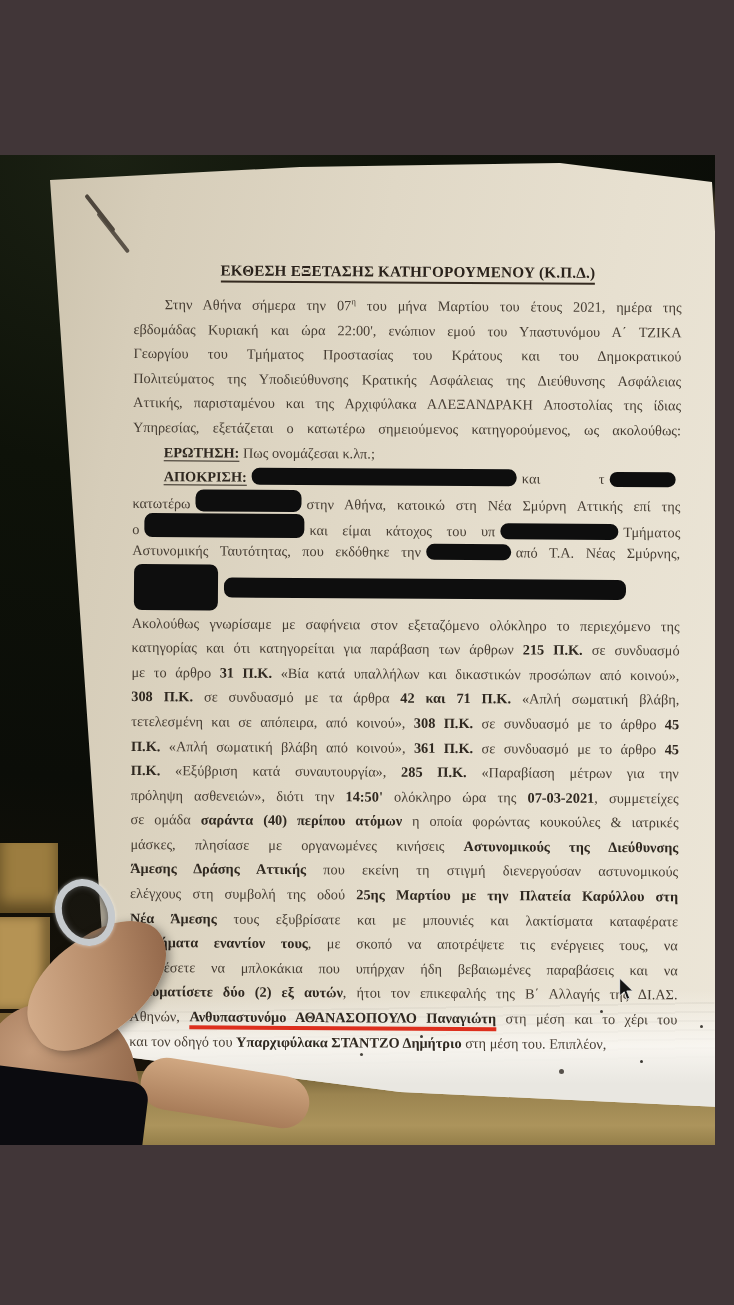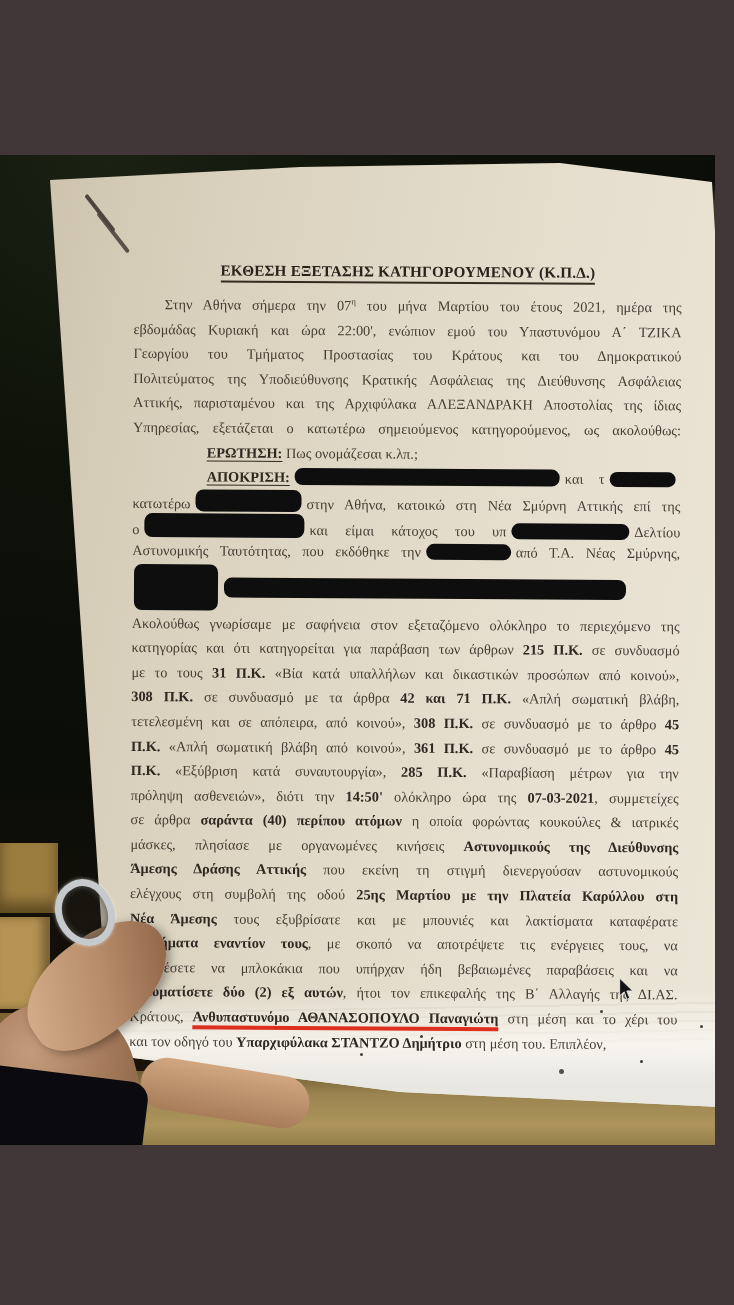--- a/index.html
+++ b/index.html
@@ -50,21 +50,21 @@
     transform:rotate(.35deg);transform-origin:0 0;
     color:var(--ink);font-size:14.3px;line-height:24.6px;}
   .title{text-align:center;font-weight:bold;font-size:15.2px;letter-spacing:.2px;
     margin-bottom:9px;color:#2a221b;height:25px;white-space:nowrap;}
   .title span{border-bottom:2.5px solid #342a20;padding-bottom:2px;}
   .dline{white-space:nowrap;height:24.6px;text-align:justify;text-align-last:justify;}
   .dline.left{text-align:left;text-align-last:left;}
   .dline.indent{text-indent:31px;}
   .dline.blob{height:48px;display:flex;align-items:center;text-align:left;}
   .b{font-weight:bold;color:var(--inkb);}
-  .bu{font-weight:bold;color:var(--inkb);text-decoration:underline;text-underline-offset:3px;margin-left:43px;}
+  .bu{font-weight:bold;color:var(--inkb);text-decoration:underline;text-underline-offset:3px;}
   .sup{vertical-align:super;font-size:9px;line-height:0;}
   .hlb{font-weight:bold;color:var(--inkb);border-bottom:4px solid var(--hl);padding-bottom:1px;}
   .redact{display:inline-block;background:var(--red);border-radius:8px;vertical-align:-3px;margin:0 5px;}
   .blob .redact{margin:0 4px 0 2px;}
 
   
   .hand{position:absolute;left:-15px;top:845px;width:150px;height:150px;z-index:4;
     background:radial-gradient(circle at 35% 30%,#c59c7b,#966c4e 75%);
     border-radius:45% 55% 40% 60%;transform:rotate(-15deg);}
   .thumb{position:absolute;left:18px;top:782px;width:160px;height:95px;z-index:4;
@@ -105,43 +105,43 @@
     <div id="lines">
         <div class="dline indent"><span>Στην Αθήνα σήμερα την 07</span><span class="sup">η</span><span> του μήνα Μαρτίου του έτους 2021, ημέρα της</span></div>
         <div class="dline"><span>εβδομάδας Κυριακή και ώρα 22:00', ενώπιον εμού του Υπαστυνόμου Α΄ ΤΖΙΚΑ</span></div>
         <div class="dline"><span>Γεωργίου του Τμήματος Προστασίας του Κράτους και του Δημοκρατικού</span></div>
         <div class="dline"><span>Πολιτεύματος της Υποδιεύθυνσης Κρατικής Ασφάλειας της Διεύθυνσης Ασφάλειας</span></div>
         <div class="dline"><span>Αττικής, παρισταμένου και της Αρχιφύλακα ΑΛΕΞΑΝΔΡΑΚΗ Αποστολίας της ίδιας</span></div>
         <div class="dline"><span>Υπηρεσίας, εξετάζεται ο κατωτέρω σημειούμενος κατηγορούμενος, ως ακολούθως:</span></div>
         <div class="dline left indent"><span class="bu">ΕΡΩΤΗΣΗ:</span><span> Πως ονομάζεσαι κ.λπ.;</span></div>
         <div class="dline indent"><span class="bu">ΑΠΟΚΡΙΣΗ:</span><span class="redact" style="width: 265px; height: 17px;"></span><span>και τ</span><span class="redact" style="width: 66px; height: 15px;"></span></div>
         <div class="dline"><span>κατωτέρω</span><span class="redact" style="width: 106px; height: 22px;"></span><span>στην Αθήνα, κατοικώ στη Νέα Σμύρνη Αττικής επί της</span></div>
-        <div class="dline"><span>ο</span><span class="redact" style="width: 160px; height: 24px;"></span><span>και είμαι κάτοχος του υπ</span><span class="redact" style="width: 118px; height: 16px;"></span><span>Δελτίου</span></div>
+        <div class="dline"><span>ο</span><span class="redact" style="width: 160px; height: 24px;"></span><span>και είμαι κάτοχος του υπ</span><span class="redact" style="width: 118px; height: 16px;"></span><span>Τμήματος</span></div>
         <div class="dline"><span>Αστυνομικής Ταυτότητας, που εκδόθηκε την</span><span class="redact" style="width: 85px; height: 16px;"></span><span>από Τ.Α. Νέας Σμύρνης,</span></div>
         <div class="dline blob">
           <span class="redact" style="width: 84px; height: 46px;"></span>
           <span class="redact" style="width: 402px; height: 20px;"></span>
         </div>
         <div class="dline"><span>Ακολούθως γνωρίσαμε με σαφήνεια στον εξεταζόμενο ολόκληρο το περιεχόμενο της</span></div>
         <div class="dline"><span>κατηγορίας και ότι κατηγορείται για παράβαση των άρθρων </span><span class="b">215 Π.Κ.</span><span> σε συνδυασμό</span></div>
-        <div class="dline"><span>με το τους </span><span class="b">31 Π.Κ.</span><span> «Βία κατά υπαλλήλων και δικαστικών προσώπων από κοινού»,</span></div>
+        <div class="dline"><span>με το άρθρο </span><span class="b">31 Π.Κ.</span><span> «Βία κατά υπαλλήλων και δικαστικών προσώπων από κοινού»,</span></div>
         <div class="dline"><span class="b">308 Π.Κ.</span><span> σε συνδυασμό με τα άρθρα </span><span class="b">42 και 71 Π.Κ.</span><span> «Απλή σωματική βλάβη,</span></div>
         <div class="dline"><span>τετελεσμένη και σε απόπειρα, από κοινού», </span><span class="b">308 Π.Κ.</span><span> σε συνδυασμό με το άρθρο </span><span class="b">45</span></div>
         <div class="dline"><span class="b">Π.Κ.</span><span> «Απλή σωματική βλάβη από κοινού», </span><span class="b">361 Π.Κ.</span><span> σε συνδυασμό με το άρθρο </span><span class="b">45</span></div>
         <div class="dline"><span class="b">Π.Κ.</span><span> «Εξύβριση κατά συναυτουργία», </span><span class="b">285 Π.Κ.</span><span> «Παραβίαση μέτρων για την</span></div>
         <div class="dline"><span>πρόληψη ασθενειών», διότι την </span><span class="b">14:50'</span><span> ολόκληρο ώρα της </span><span class="b">07-03-2021</span><span>, συμμετείχες</span></div>
-        <div class="dline"><span>σε άρθρα </span><span class="b">σαράντα (40) περίπου ατόμων</span><span> η οποία φορώντας κουκούλες &amp; ιατρικές</span></div>
+        <div class="dline"><span>σε ομάδα </span><span class="b">σαράντα (40) περίπου ατόμων</span><span> η οποία φορώντας κουκούλες &amp; ιατρικές</span></div>
         <div class="dline"><span>μάσκες, πλησίασε με οργανωμένες κινήσεις </span><span class="b">Αστυνομικούς της Διεύθυνσης</span></div>
         <div class="dline"><span class="b">Άμεσης Δράσης Αττικής</span><span> που εκείνη τη στιγμή διενεργούσαν αστυνομικούς</span></div>
         <div class="dline"><span>ελέγχους στη συμβολή της οδού </span><span class="b">25ης Μαρτίου με την Πλατεία Καρύλλου στη</span></div>
         <div class="dline"><span class="b">Νέα Άμεσης</span><span> τους εξυβρίσατε και με μπουνιές και λακτίσματα καταφέρατε</span></div>
         <div class="dline"><span class="b">κτυπήματα εναντίον τους</span><span>, με σκοπό να αποτρέψετε τις ενέργειες τους, να</span></div>
         <div class="dline"><span>αφαιρέσετε να μπλοκάκια που υπήρχαν ήδη βεβαιωμένες παραβάσεις και να</span></div>
         <div class="dline"><span class="b">τραυματίσετε δύο (2) εξ αυτών</span><span>, ήτοι τον επικεφαλής της Β΄ Αλλαγής της ΔΙ.ΑΣ.</span></div>
-        <div class="dline"><span>Κράτους, </span><span class="hlb">Ανθυπαστυνόμο ΑΘΑΝΑΣΟΠΟΥΛΟ Παναγιώτη</span><span> στη μέση και το χέρι του</span></div>
+        <div class="dline"><span>Αθηνών, </span><span class="hlb">Ανθυπαστυνόμο ΑΘΑΝΑΣΟΠΟΥΛΟ Παναγιώτη</span><span> στη μέση και το χέρι του</span></div>
         <div class="dline left"><span>και τον οδηγό του </span><span class="b">Υπαρχιφύλακα ΣΤΑΝΤΖΟ Δημήτριο</span><span> στη μέση του. Επιπλέον,</span></div>
       </div>
   </div>
 
   <div class="hand"></div>
   <div class="thumb"></div>
   <div class="finger"></div>
   <div class="ring"></div>
   <div class="cloth"></div>
 

